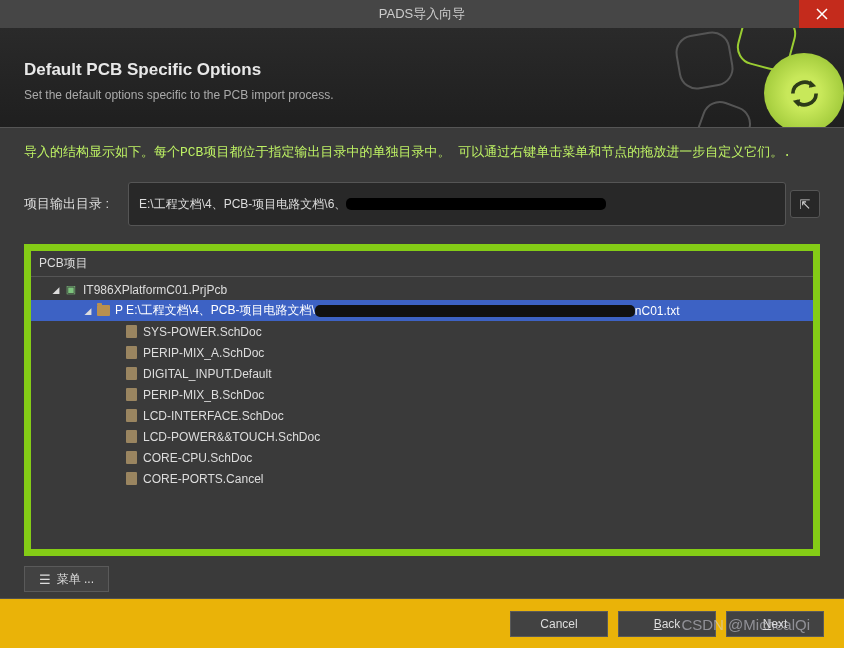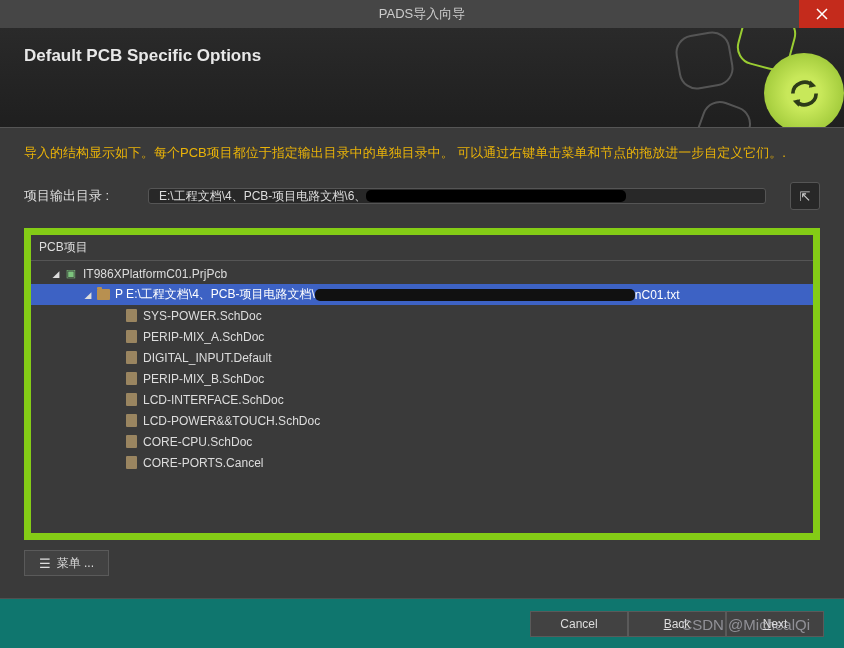--- a/index.html
+++ b/index.html
@@ -3,37 +3,37 @@
   <meta charset="utf-8">
   <style>
     * { margin: 0; padding: 0; box-sizing: border-box; font-family: "Segoe UI", Arial, sans-serif; }
     body { width: 844px; height: 648px; background: #3a3a3a; overflow: hidden; position: relative; }
     
     .titlebar { height: 28px; background: #464646; display: flex; align-items: center; justify-content: center; position: relative; }
     .titlebar-title { color: #ccc; font-size: 13px; }
     .close-btn { position: absolute; right: 0; top: 0; width: 45px; height: 28px; background: #c42b1c; display: flex; align-items: center; justify-content: center; color: white; cursor: pointer; }
     .close-btn svg { width: 12px; height: 12px; }
     
-    .header { height: 100px; background: linear-gradient(to bottom, #2a2a2a, #1f1f1f); padding: 18px 24px; position: relative; border-bottom: 1px solid #555; overflow: hidden; }
+    .header { height: 100px; background: linear-gradient(to bottom, #2a2a2a, #1f1f1f); padding: 32px 24px; position: relative; border-bottom: 1px solid #555; overflow: hidden; }
     .header-title { color: #e8e8e8; font-size: 17px; font-weight: 600; margin-bottom: 8px; }
     .header-sub { color: #aaa; font-size: 12px; }
     .header-graphic { position: absolute; right: -15px; top: -20px; width: 200px; height: 150px; }
     .hex { position: absolute; border-radius: 18px; display:flex; align-items:center; justify-content:center; }
     .hex1 { width: 55px; height: 55px; border: 2px solid #9acd32; transform: rotate(15deg); top: 5px; left: 80px; }
     .hex2 { width: 55px; height: 55px; border: 2px solid #555; transform: rotate(-10deg); top: 25px; left: 18px; }
     .hex3 { width: 80px; height: 80px; background: radial-gradient(circle, #c8e85a 30%, #8ab828); top: 45px; left: 105px; border-radius: 50%; display: flex; align-items: center; justify-content: center; }
     .hex4 { width: 50px; height: 50px; border: 2px solid #555; transform: rotate(20deg); top: 95px; left: 40px; }
     .sync-icon { width: 35px; height: 35px; }
     
     .content { padding: 14px 24px; color: #ddd; }
-    .intro-text { font-size: 13px; line-height: 1.7; color: #eab308; margin-bottom: 18px; }
-    
-    .output-row { display: flex; align-items: center; margin-bottom: 18px; gap: 24px; }
+    .intro-text { font-size: 13px; line-height: 1.7; color: #bef264; margin-bottom: 18px; font-family: Liberation Mono, monospace; }
+    
+    .output-row { display: flex; align-items: center; margin-bottom: 18px; gap: 4px; }
     .output-label { font-size: 13px; color: #ddd; min-width: 100px; }
-    .output-input { flex: 1; height: 16px; background: #282828; border: 1px solid #555; border-radius: 3px; color: #ddd; padding: 0 10px; font-size: 12px; display: flex; align-items: center; overflow: hidden; white-space: nowrap; }
+    .output-input { flex: 1; height: 44px; background: #282828; border: 1px solid #555; border-radius: 3px; color: #ddd; padding: 0 10px; font-size: 12px; display: flex; align-items: center; overflow: hidden; white-space: nowrap; }
     .browse-btn { width: 30px; height: 28px; background: #282828; border: 1px solid #555; border-radius: 3px; display: flex; align-items: center; justify-content: center; cursor: pointer; color: #ccc; font-size: 13px; }
     
     .tree-panel { border: 7px solid #84cc16; background: #3a3a3a; }
     .tree-header { background: #3a3a3a; padding: 4px 8px; font-size: 12px; color: #ddd; border-bottom: 1px solid #555; }
     .tree-body { height: 272px; overflow-y: auto; padding: 2px 0; }
     .tree-row { display: flex; align-items: center; height: 21px; font-size: 12px; color: #ddd; cursor: pointer; padding-right: 8px; white-space: nowrap; }
     .tree-row.selected { background: #3d62c4; color: white; }
     .tree-toggle { width: 14px; text-align: center; color: #ddd; font-size: 9px; }
     .tree-icon { width: 16px; height: 14px; margin-right: 4px; display: inline-flex; align-items: center; justify-content: center; }
     .proj-ico { color: #7dc47d; font-size:11px; }
@@ -41,21 +41,21 @@
     .folder-ico::before { content:''; position:absolute; top:-2px; left:0; width:5px; height:2px; background:#b89050; border-radius:1px 1px 0 0;}
     .doc-ico { width:11px; height:13px; background:#9a8560; border-radius:1px; }
     .indent-1 { padding-left: 18px; }
     .indent-2 { padding-left: 50px; }
     .indent-3 { padding-left: 78px; }
     
     .menu-row { margin-top: 10px; }
     .menu-btn { height: 26px; padding: 0 14px; background: #424242; border: 1px solid #5a5a5a; color: #ddd; font-size: 12px; display: inline-flex; align-items: center; gap: 6px; cursor: pointer; }
     .menu-icon { font-size: 13px; }
     
-    .footer { position: absolute; bottom: 0; left: 0; right: 0; height: 50px; background: #0f766e; display: flex; align-items: center; justify-content: flex-end; padding: 0 20px; border-top: 1px solid #505050; }
+    .footer { position: absolute; bottom: 0; left: 0; right: 0; height: 50px; background: #eab308; display: flex; align-items: center; justify-content: flex-end; padding: 0 20px; gap: 10px; border-top: 1px solid #505050; }
     .footer-btn { width: 98px; height: 26px; background: #424242; border: 1px solid #5a5a5a; color: #ddd; font-size: 12px; cursor: pointer; display:flex; align-items:center; justify-content:center; }
     .footer-btn u { text-decoration: underline; }
     
     .watermark { position: absolute; bottom: 15px; right: 34px; color: rgba(210,210,220,0.55); font-size: 15px; pointer-events: none; }
     
     .redact { display:inline-block; background:#000; height:12px; width: 120px; vertical-align: middle; border-radius: 5px; }
   </style>
 </head>
 <body>
 
@@ -63,20 +63,21 @@
   <span class="titlebar-title">PADS导入向导</span>
   <div class="close-btn">
     <svg viewBox="0 0 12 12">
         <path d="M1 1 L11 11 M11 1 L1 11" stroke="white" stroke-width="1.5"></path>
       </svg>
   </div>
 </div>
 
 <div class="header">
   <div class="header-title">Default PCB Specific Options</div>
+  <div class="header-sub">Set the default options specific to the PCB import process.</div>
   <div class="header-graphic">
     <div class="hex hex2"></div>
     <div class="hex hex1"></div>
     <div class="hex hex4"></div>
     <div class="hex hex3">
       <svg class="sync-icon" viewBox="0 0 24 24">
           <path fill="none" stroke="#2d3b18" stroke-width="2.5" d="M4 12a8 8 0 0 1 14-5M20 12a8 8 0 0 1-14 5"></path>
           <path fill="#2d3b18" d="M16 3l4 4-5 1zM8 21l-4-4 5-1z"></path>
         </svg>
     </div>

